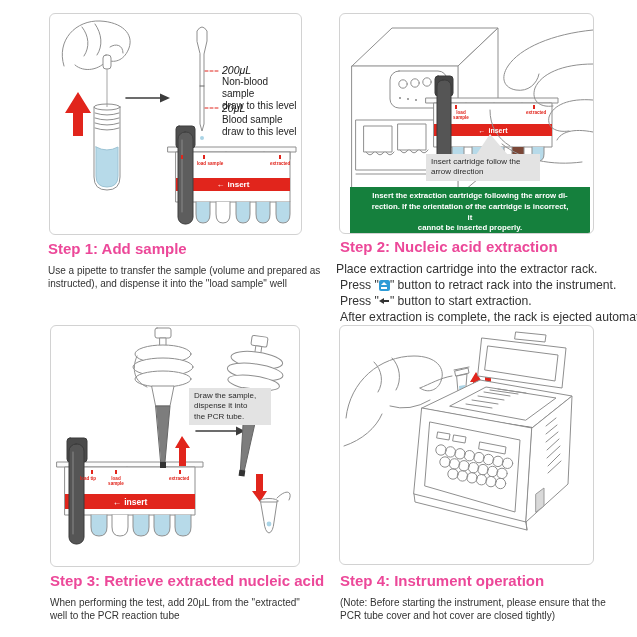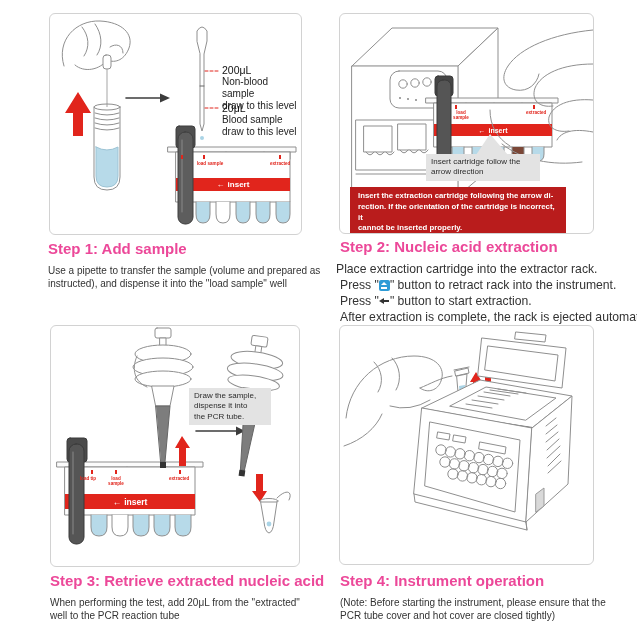--- a/index.html
+++ b/index.html
@@ -11,24 +11,24 @@
   h2.step{position:absolute;margin:0;font-size:15px;font-weight:bold;color:#ec4899;white-space:nowrap;}
   p.body{position:absolute;margin:0;font-size:10px;line-height:1.32;color:#333;}
   .bline{position:absolute;font-size:12.2px;color:#333;white-space:nowrap;}
   .band{position:absolute;display:flex;align-items:center;justify-content:center;gap:3px;
         color:#fff;font-weight:bold;}
   .band .arr{font-weight:bold;}
   .micro{position:absolute;color:#e1251c;font-weight:bold;font-size:4.6px;line-height:1.12;text-align:center;}
   .mark{position:absolute;width:1.6px;height:3.6px;background:#e1251c;}
   .callout{position:absolute;background:#e3e3e3;color:#2b2b2b;font-weight:normal;font-size:8px;
            line-height:1.3;padding:3px 5px;}
-  .warnbox{position:absolute;background:#b91c1c;color:#fff;font-weight:bold;font-size:7.8px;
-           line-height:1.38;padding:4px 8px;}
+  .warnbox{position:absolute;background:#15803d;color:#fff;font-weight:bold;font-size:7.8px;
+           line-height:1.38;padding:4px 20px;text-align:center;}
   .plabel{position:absolute;color:#222;font-size:10px;line-height:1.18;}
-  .plabel .vol{font-size:10.5px;color:#111;}
+  .plabel .vol{font-size:10.5px;color:#111;font-style:italic;}
   .retract-icon{display:inline-block;width:11px;height:11px;background:#2e9bd6;border-radius:2px;
                 position:relative;vertical-align:-2px;}
   .retract-icon::before{content:"";position:absolute;left:2.4px;top:2px;width:0;height:0;
                 border-left:3px solid transparent;border-right:3px solid transparent;border-bottom:3.5px solid #fff;}
   .retract-icon::after{content:"";position:absolute;left:2.4px;bottom:2.4px;width:6.2px;height:1.6px;background:#fff;}
   .start-icon{display:inline-block;width:11px;height:10px;position:relative;vertical-align:-1px;}
   .start-icon::before{content:"";position:absolute;left:0;top:2px;width:0;height:0;
                 border-top:3px solid transparent;border-bottom:3px solid transparent;border-right:5px solid #333;}
   .start-icon::after{content:"";position:absolute;left:5px;top:4.2px;width:5px;height:1.7px;background:#333;}
 </style>

